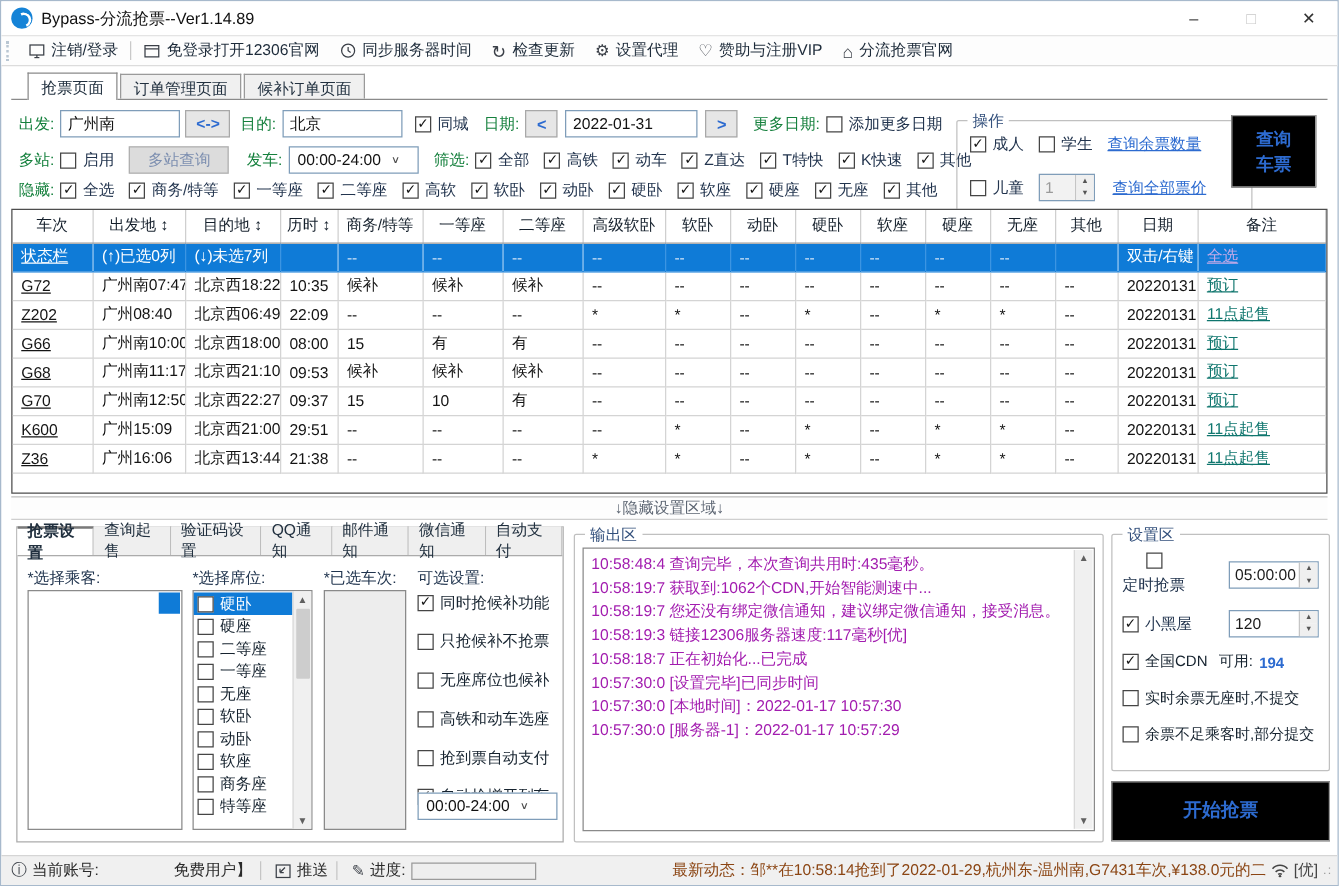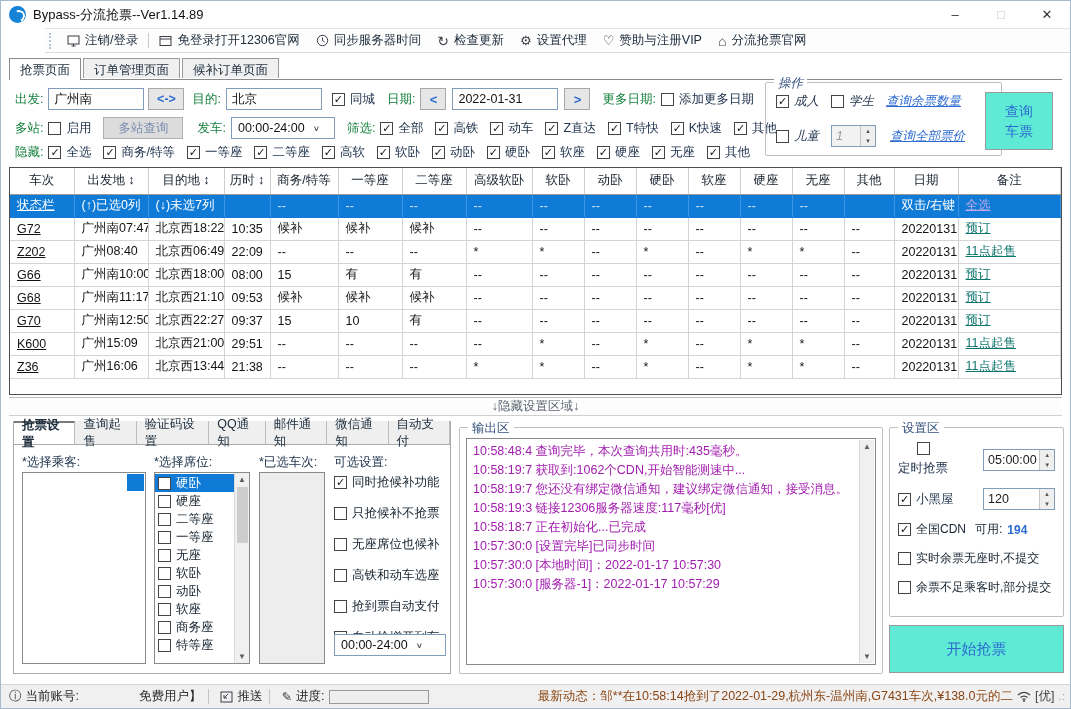--- a/index.html
+++ b/index.html
@@ -10,48 +10,48 @@
   
   .titlebar { position:absolute; top:0; left:0; right:0; height:27px; background:#fff; display:flex; align-items:center; padding-left:8px; }
   .appicon { width:17px; height:17px; border-radius:50%; background:#1583d7; position:relative; flex:0 0 auto; }
   .appicon::after { content:""; position:absolute; left:4px; top:4px; width:8px; height:8px; border:2px solid #fff; border-left-color:transparent; border-bottom-color:transparent; border-radius:50%; transform:rotate(20deg); }
   .titletext { margin-left:7px; font-size:13px; color:#111; }
   .wincontrols { margin-left:auto; display:flex; height:100%; }
   .wbtn { width:46px; height:100%; display:flex; align-items:center; justify-content:center; font-size:13px; color:#333; }
   .wbtn.max { color:#c9c9c9; }
 
   
-  .toolbar { position:absolute; top:27px; left:0; right:0; height:25px; background:#fdfdfd; border-top:1px solid #e4e4e4; border-bottom:1px solid #dcdcdc; display:flex; align-items:center; padding-left:4px; white-space:nowrap;margin-left:44px; }
+  .toolbar { position:absolute; top:27px; left:0; right:0; height:25px; background:#fdfdfd; border-top:1px solid #e4e4e4; border-bottom:1px solid #dcdcdc; display:flex; align-items:center; padding-left:4px; white-space:nowrap; }
   .tb-grip { width:5px; height:16px; border-left:2px dotted #b9c6d2; margin-right:5px; }
   .tb-item { display:flex; align-items:center; gap:5px; padding:0 8px; color:#1d2b3a; cursor:default; }
   .tb-item .ticon { color:#3a3f47; font-size:13px; line-height:1; display:inline-flex; }
   .tb-sep { width:1px; height:15px; background:#c9c9c9; margin:0 2px; }
 
   
-  .tabstrip { position:absolute; top:57px; left:8px; display:flex; align-items:flex-start; height:22px; }
+  .tabstrip { position:absolute; top:57px; left:21px; display:flex; align-items:center; height:22px; }
   .tab { padding:3px 10px 3px; border:1px solid #9a9a9a; border-bottom:none; background:#f0f0f0; color:#21303f; margin-right:2px; height:20px; }
   .tab.active { background:#fff; height:22px; position:relative; z-index:2; border-color:#8a8a8a; }
 
   
   .formarea { position:absolute; top:78px; left:8px; right:8px; height:86px; background:#fff; border-top:1px solid #8a8a8a; padding-top:2px; }
   .frow { position:absolute; left:6px; display:flex; align-items:center; white-space:nowrap; }
   .flabel { color:#15803d; margin-right:5px; }
   .tinput { border:1px solid #7f9db9; background:#fff; height:22px; padding:0 5px; display:inline-flex; align-items:center; color:#111; }
   .btn { background:#e6e6e6; border:1px solid #a8a8a8; display:inline-flex; align-items:center; justify-content:center; color:#2d6bd0; font-weight:bold; }
   .swapbtn { width:36px; height:22px; margin:0 8px 0 4px; }
   .navbtn { width:26px; height:22px; font-size:13px; }
   .cb { display:inline-flex; align-items:center; gap:5px; color:#22344e; margin-right:12px; }
   .box { width:13px; height:13px; border:1px solid #454545; background:#fff; display:inline-flex; align-items:center; justify-content:center; font-size:11px; line-height:1; color:#111; font-weight:bold; }
   .dd { border:1px solid #7f9db9; height:22px; background:#fff; display:inline-flex; align-items:center; padding:0 4px 0 6px; gap:8px; color:#111; }
   .dd .chev { font-size:10px; color:#4a4a4a; transform:scaleY(.8); }
   .graybtn { background:#dcdcdc; border:1px solid #b0b0b0; color:#7d8fb0; font-weight:normal; height:22px; padding:0 14px; display:inline-flex; align-items:center; }
   .groupbox { position:absolute; border:1px solid #c0c0c0; border-radius:2px; }
   .grouplegend { position:absolute; top:-8px; left:8px; background:#fff; padding:0 4px; color:#33507c; }
   .linkblue { color:#2d6bd0; text-decoration:underline; cursor:pointer; }
-  .bigbtn { position:absolute; background:#5eead4; border:1px solid #9a9a9a; color:#2d6bd0; font-weight:normal; font-size:14px; display:flex; align-items:center; justify-content:center; text-align:right; line-height:1.45; }
+  .bigbtn { position:absolute; background:#000000; border:1px solid #9a9a9a; color:#2d6bd0; font-weight:bold; font-size:14px; display:flex; align-items:center; justify-content:center; text-align:right; line-height:1.45; }
   .spin { display:inline-flex; border:1px solid #7f9db9; height:22px; background:#fff; align-items:center; }
   .spin .val { padding:0 4px; min-width:28px; }
   .spin .arrows { width:15px; height:100%; border-left:1px solid #c5c5c5; display:flex; flex-direction:column; }
   .spin .arrows span { flex:1; font-size:6px; color:#555; display:flex; align-items:center; justify-content:center; background:#efefef; }
   .spin.disabled { background:#f2f2f2; }
   .spin.disabled .val { color:#9a9a9a; }
 
   
   .tablewrap { position:absolute; top:166px; left:8px; right:8px; height:228px; border:1px solid #4d4d4d; background:#fff; overflow:hidden; }
   table.trains { border-collapse:collapse; table-layout:fixed; width:100%; font-size:12.5px; }
@@ -293,21 +293,21 @@
             <span class="box">✓</span>
             <span>无座</span>
           </label>
           <label class="cb">
             <span class="box">✓</span>
             <span>其他</span>
           </label>
         </span>
     </div>
 
-    <div class="groupbox" style="left:756px;top:2px;width:237px;height:74px;font-style:italic;">
+    <div class="groupbox" style="left:756px;top:16px;width:237px;height:74px;">
       <span class="grouplegend">操作</span>
       <div style="position:absolute;left:10px;top:10px;display:flex;align-items:center;">
         <label class="cb">
             <span class="box">✓</span>
             <span>成人</span>
           </label>
         <label class="cb">
             <span class="box"></span>
             <span>学生</span>
           </label>

